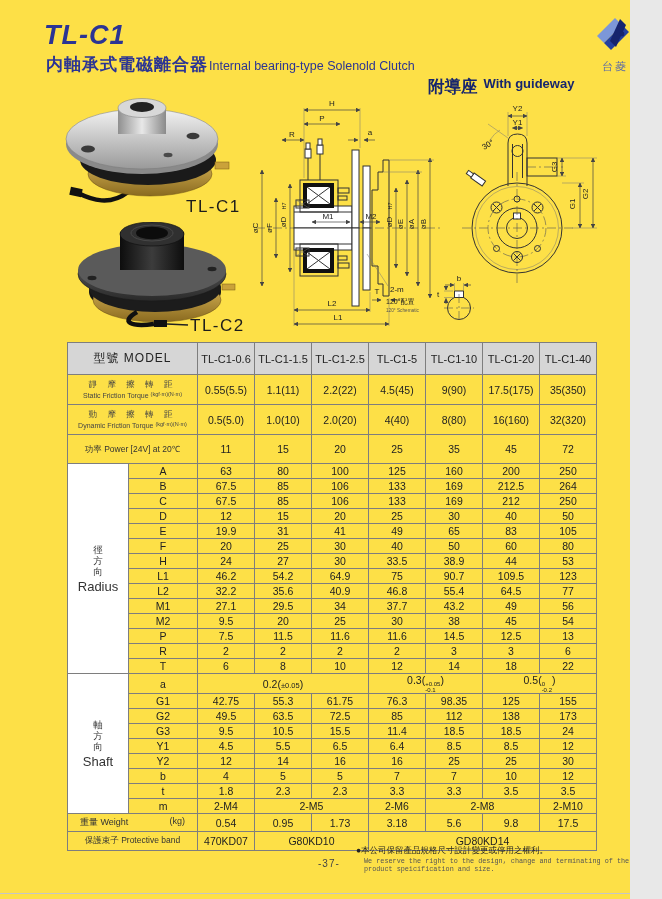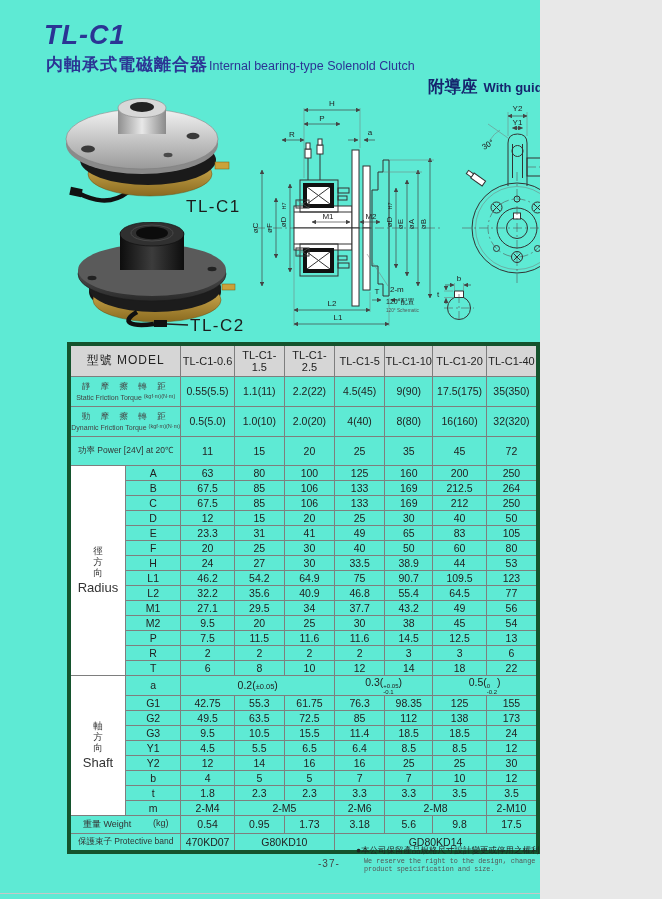--- a/index.html
+++ b/index.html
@@ -1,30 +1,30 @@
 <!DOCTYPE html>
 <html><head>
 <meta charset="utf-8">
 <style>
   html,body{margin:0;padding:0;background:#e8e8e8;}
-  .page{position:relative;width:540px;height:899px;background:#5eead4;overflow:hidden;
+  .page{position:relative;width:630px;height:899px;background:#fde047;overflow:hidden;
         font-family:"Liberation Sans",sans-serif;color:#222;}
   svg text{font-family:"Liberation Sans",sans-serif;}
   .edge-r{position:absolute;left:650px;top:0;width:1px;height:899px;background:#c6c6c6;}
   .edge-b{position:absolute;left:0;top:893px;width:662px;height:1px;background:#c6c6c6;}
 
   
   .title-model{position:absolute;left:44px;top:20px;font-size:27px;font-weight:bold;font-style:italic;
                color:#2b3494;letter-spacing:1px;}
   .subtitle{position:absolute;left:46px;top:53px;color:#2b3494;display:flex;align-items:baseline;gap:1px;white-space:nowrap;}
   .sub-zh{font-size:17px;font-weight:bold;letter-spacing:1px;}
   .sub-en{font-size:12.5px;font-weight:normal;}
   .logo{position:absolute;left:584px;top:16px;width:62px;text-align:center;}
   .logo-name{font-size:11px;color:#5a6aa8;letter-spacing:2px;margin-top:1px;}
-  .guideway{position:absolute;left:428px;top:76px;color:#16256e;display:flex;align-items:center;gap:6px;white-space:nowrap;}
+  .guideway{position:absolute;left:428px;top:76px;color:#16256e;display:flex;align-items:flex-start;gap:6px;white-space:nowrap;}
   .gw-zh{font-size:16.5px;font-weight:bold;}
   .gw-en{font-size:13px;font-weight:bold;}
 
   
   .photo1{position:absolute;left:50px;top:92px;}
   .photo2{position:absolute;left:62px;top:222px;}
   .photo-label1{position:absolute;left:186px;top:197px;font-size:17px;color:#1c1c1c;letter-spacing:1.5px;}
   .photo-label2{position:absolute;left:190px;top:316px;font-size:17px;color:#1c1c1c;letter-spacing:1.5px;}
 
   
@@ -33,21 +33,21 @@
   .pl{stroke:#333;stroke-width:1;fill:none;}
   .pf{stroke:#333;stroke-width:1;fill:#fff;}
   .thin{stroke:#777;stroke-width:.5;fill:none;}
   .dim{stroke:#444;stroke-width:.7;fill:none;}
   .cdash{stroke:#555;stroke-width:.6;fill:none;stroke-dasharray:9 3 2 3;}
   .dl{font-size:8px;fill:#222;}
   .dls{font-size:5.5px;fill:#222;}
   .coil{stroke:#111;stroke-width:4;fill:#fff;}
 
   
-  #spec-table{position:absolute;left:67px;top:342px;border-collapse:collapse;table-layout:fixed;color:#222;border:4px solid #14532d;}
+  #spec-table{position:absolute;left:67px;top:342px;border-collapse:collapse;table-layout:fixed;color:#222;border:1px solid #14532d;}
   #spec-table td{border:1px solid #7e7e7e;padding:0;text-align:center;vertical-align:middle;overflow:hidden;}
   tr.hrow{height:32px;}
   .model-h{background:#d6d6d6;font-size:11px;}
   .mlbl{font-size:12px;letter-spacing:1px;}
   tr.spec{height:30px;} tr.power{height:29px;}
   tr.dim,tr.dimspan{height:15px;}
   tr.weight{height:18px;} tr.band{height:19px;}
   td.val{font-size:10.5px;}
   td.dlbl{font-size:10.5px;}
   td.speclbl .zh{font-size:8.5px;letter-spacing:4px;color:#444;line-height:11px;}
@@ -72,20 +72,29 @@
 <body>
 
 <div class="page">
   <div class="edge-r"></div>
   <div class="edge-b"></div>
 
   <div class="title-model">TL-C1</div>
   <div class="subtitle">
     <span class="sub-zh">内軸承式電磁離合器</span>
     <span class="sub-en">Internal bearing-type Solenold Clutch</span>
+  </div>
+  <div class="logo">
+    <svg width="56" height="38" viewBox="0 0 40 38">
+      <polygon points="2,20 20,2 27,9 9,27" fill="#7c97d8"></polygon>
+      <polygon points="9,27 27,9 34,16 16,34" fill="#24409e"></polygon>
+      <polygon points="25,3 31,9 21,31 15,25" fill="#16246e"></polygon>
+      <circle cx="27" cy="18" r="2.4" fill="#16246e"></circle>
+    </svg>
+    <div class="logo-name">台菱</div>
   </div>
   <div class="guideway">
     <span class="gw-zh">附導座</span>
     <span class="gw-en">With guideway</span>
   </div>
 
   <svg class="photo1" width="190" height="120" viewBox="0 0 190 120">
     <defs>
       <linearGradient id="silv" x1="0" y1="0" x2="0" y2="1">
         <stop offset="0" stop-color="#f2f2f2"></stop>
@@ -410,21 +419,21 @@
           <td class="val">12</td>
           <td class="val">15</td>
           <td class="val">20</td>
           <td class="val">25</td>
           <td class="val">30</td>
           <td class="val">40</td>
           <td class="val">50</td>
         </tr>
         <tr class="dim">
           <td class="dlbl">E</td>
-          <td class="val">23.3</td>
+          <td class="val">19.9</td>
           <td class="val">31</td>
           <td class="val">41</td>
           <td class="val">49</td>
           <td class="val">65</td>
           <td class="val">83</td>
           <td class="val">105</td>
         </tr>
         <tr class="dim">
           <td class="dlbl">F</td>
           <td class="val">20</td>

